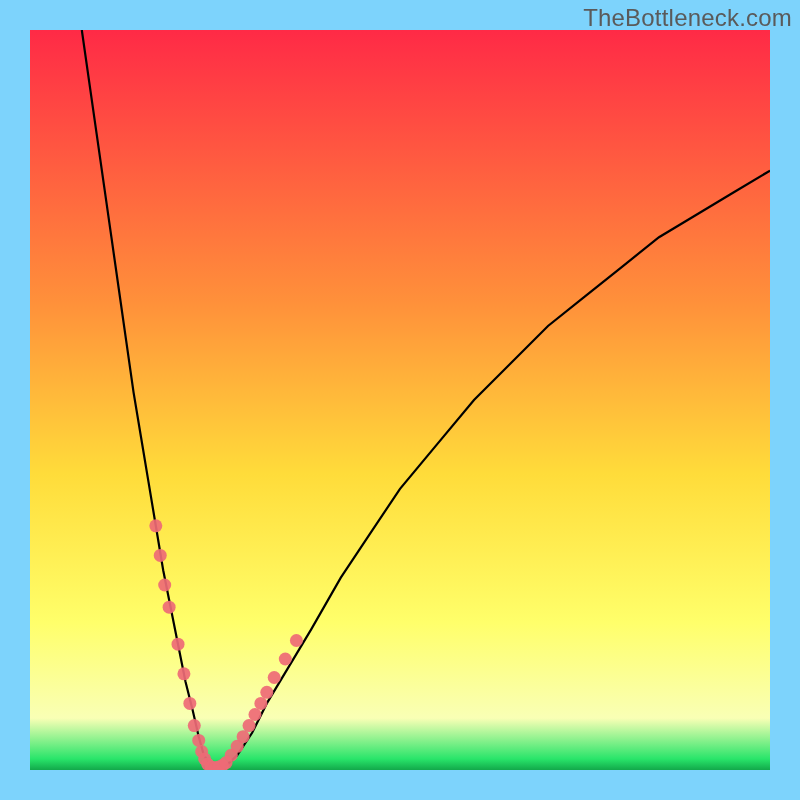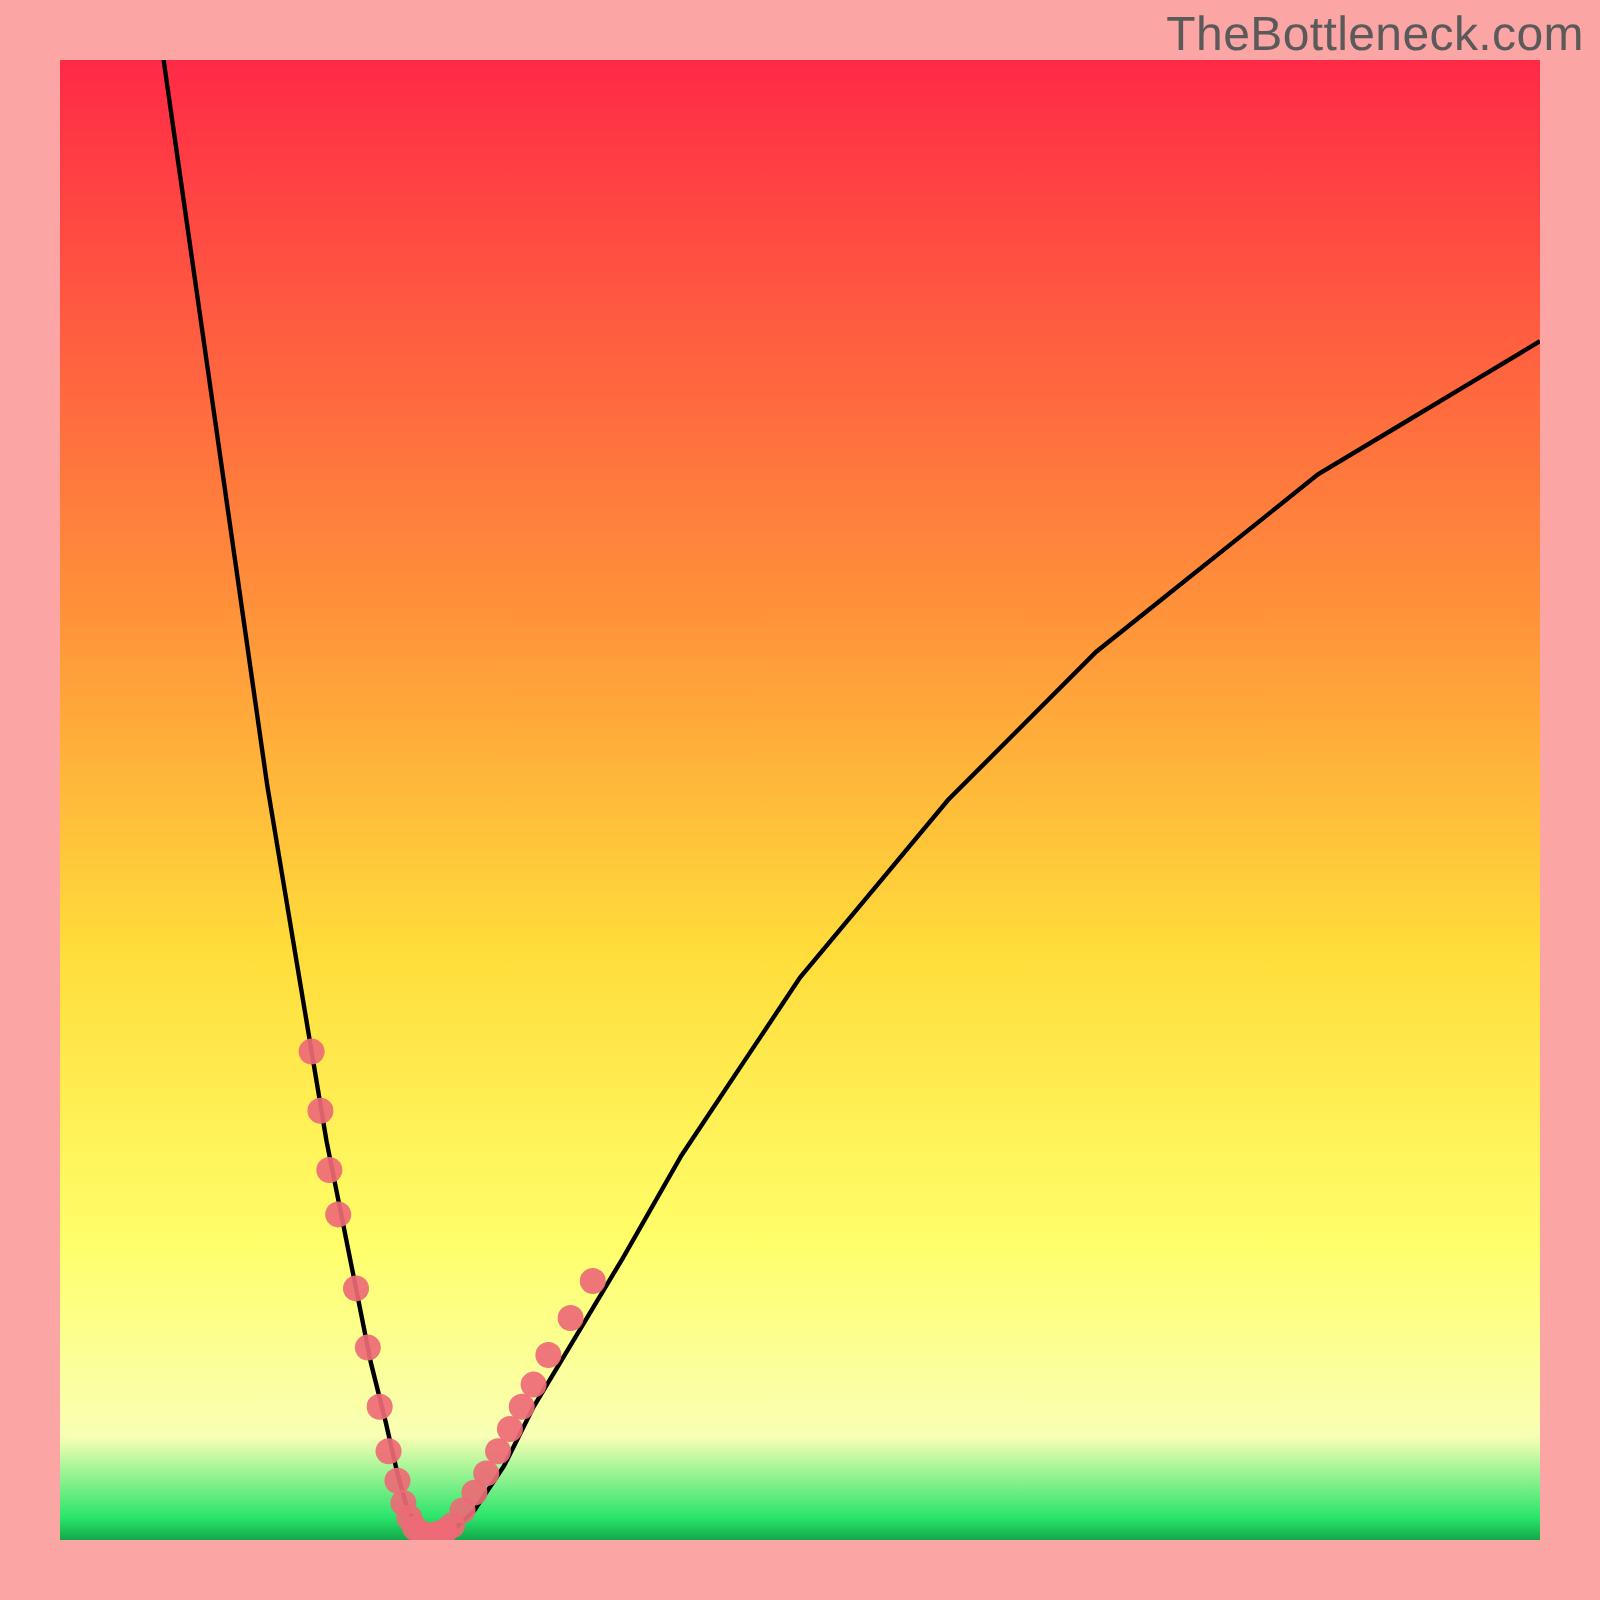--- a/index.html
+++ b/index.html
@@ -8,21 +8,21 @@
     width: 800px;
     height: 800px;
     overflow: hidden;
     background: #000;
     font-family: Arial, Helvetica, sans-serif;
   }
   .frame {
     position: absolute;
     width: 800px;
     height: 800px;
-    background: #fca5a5;
+    background: #7dd3fc;
   }
   .plot-area {
     position: absolute;
     left: 30px;
     top: 30px;
     width: 740px;
     height: 740px;
   }
   .watermark {
     position: absolute;

